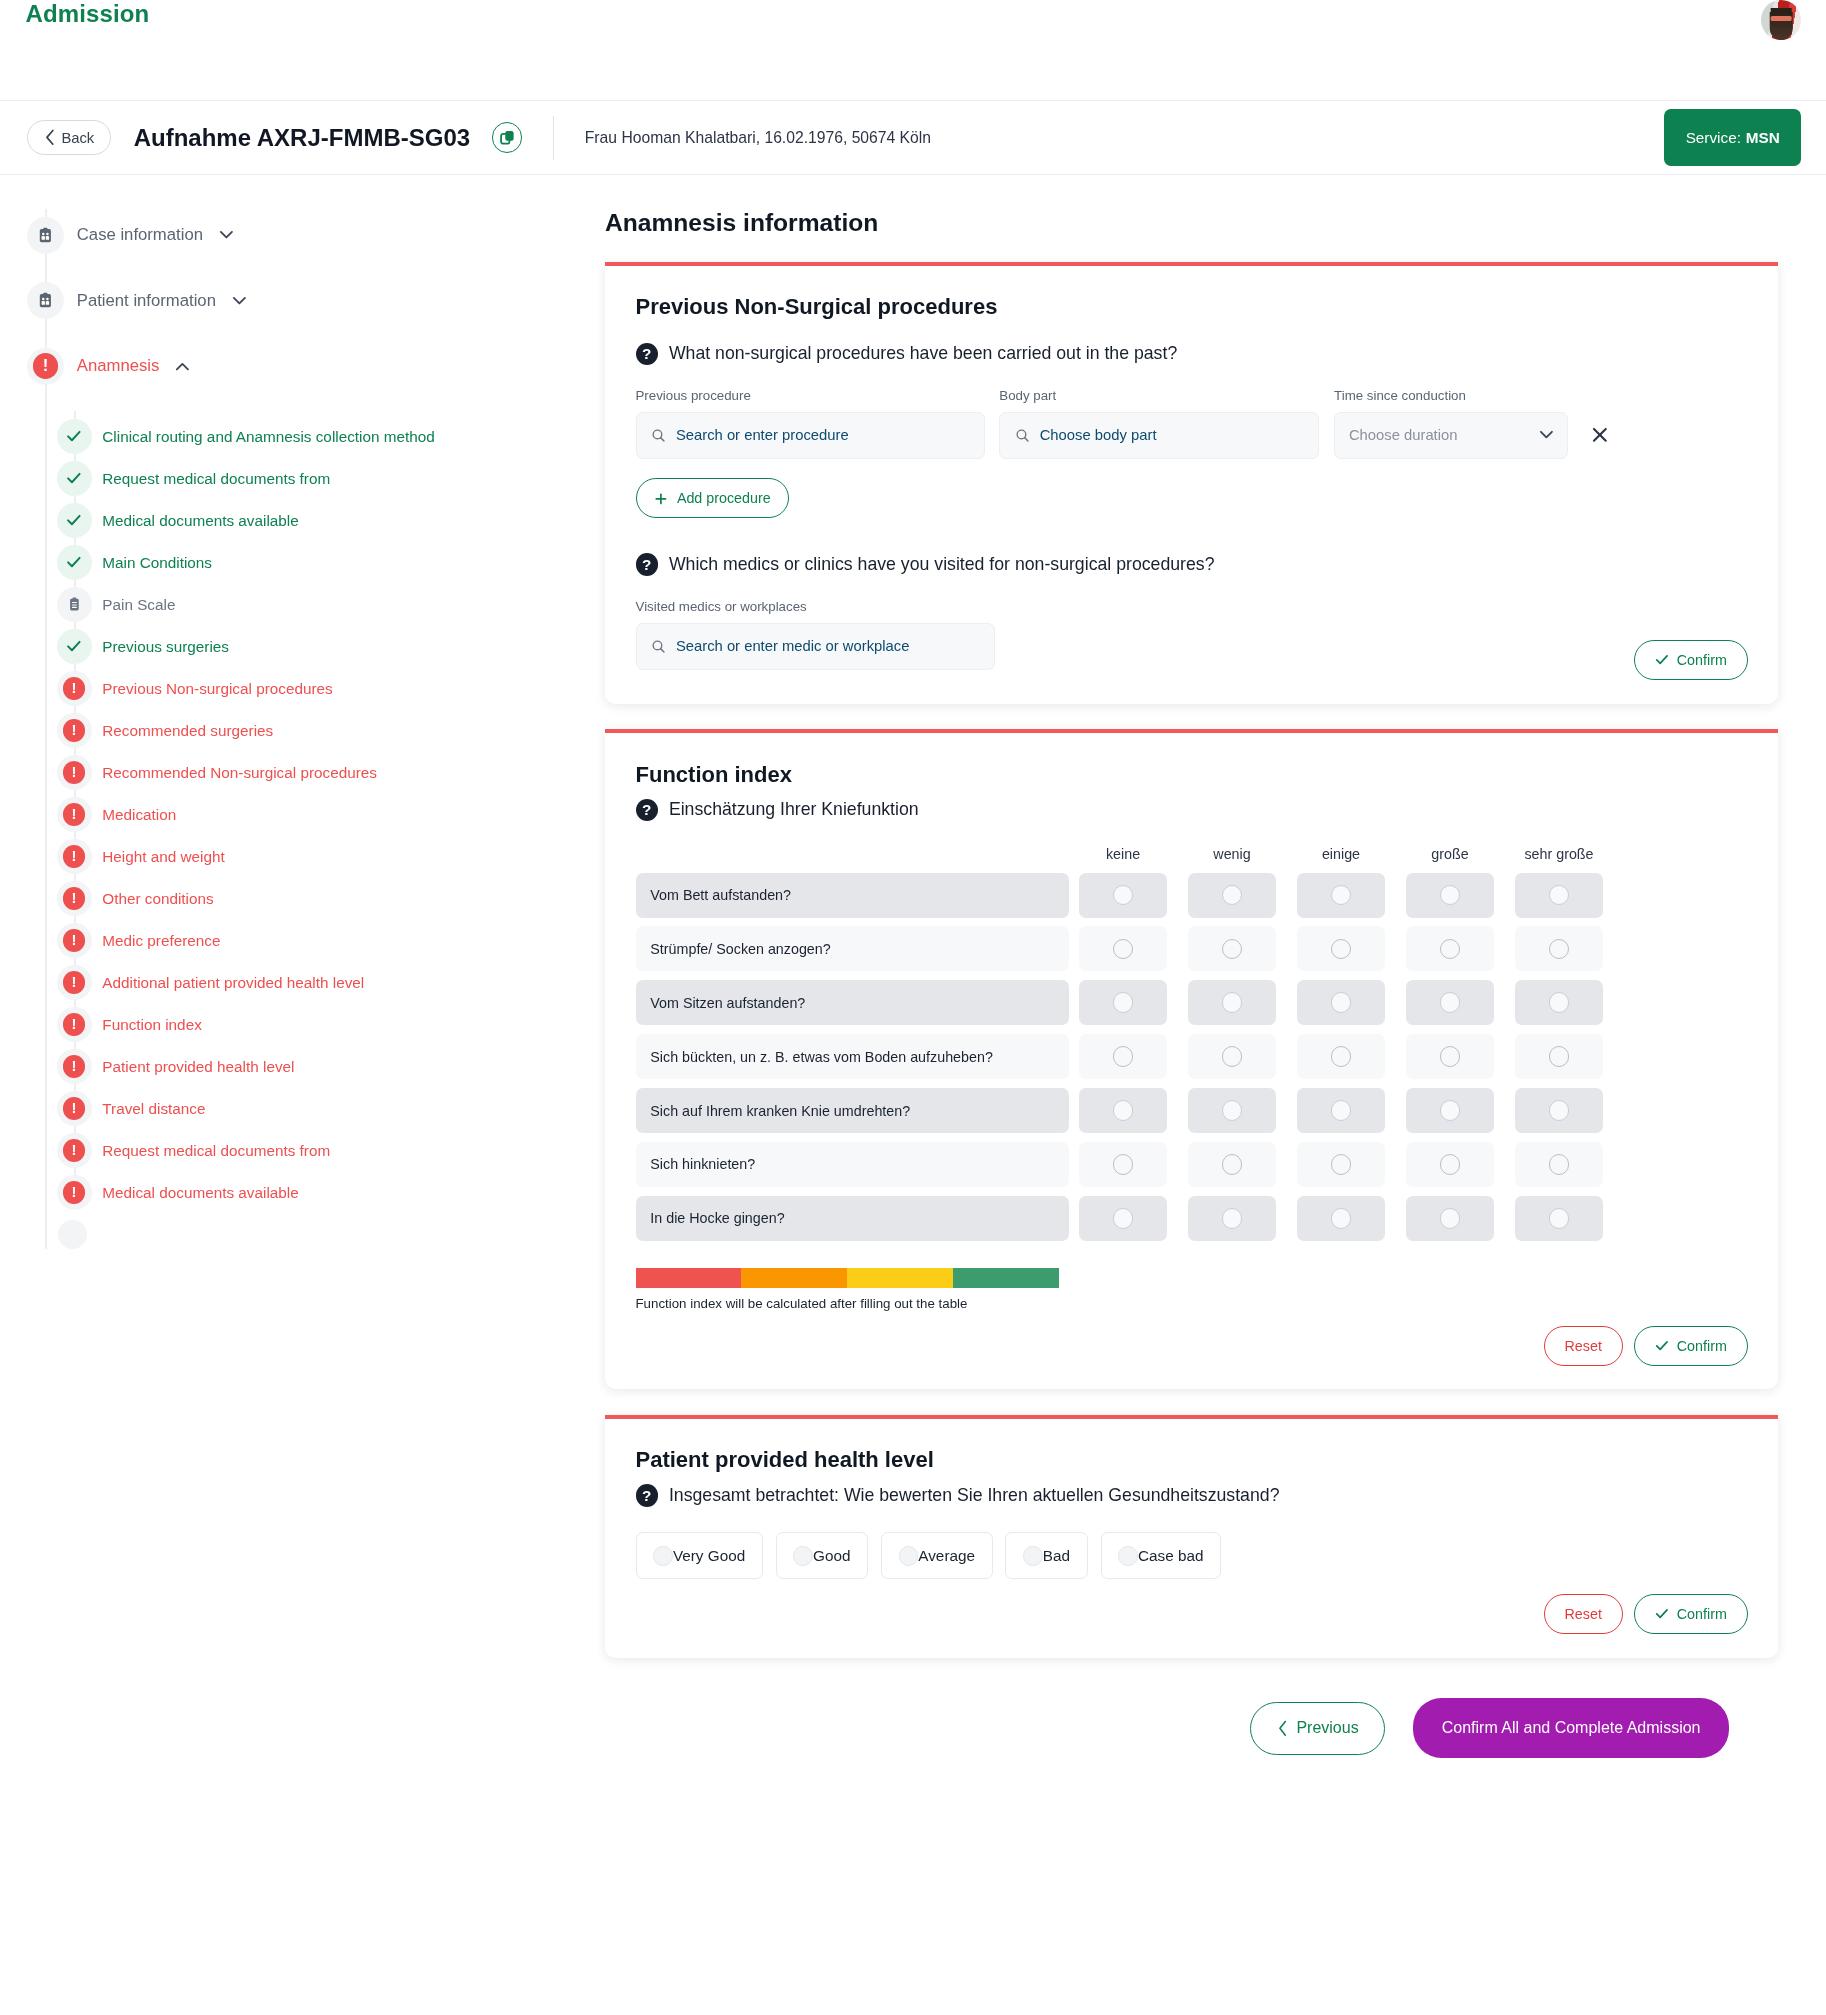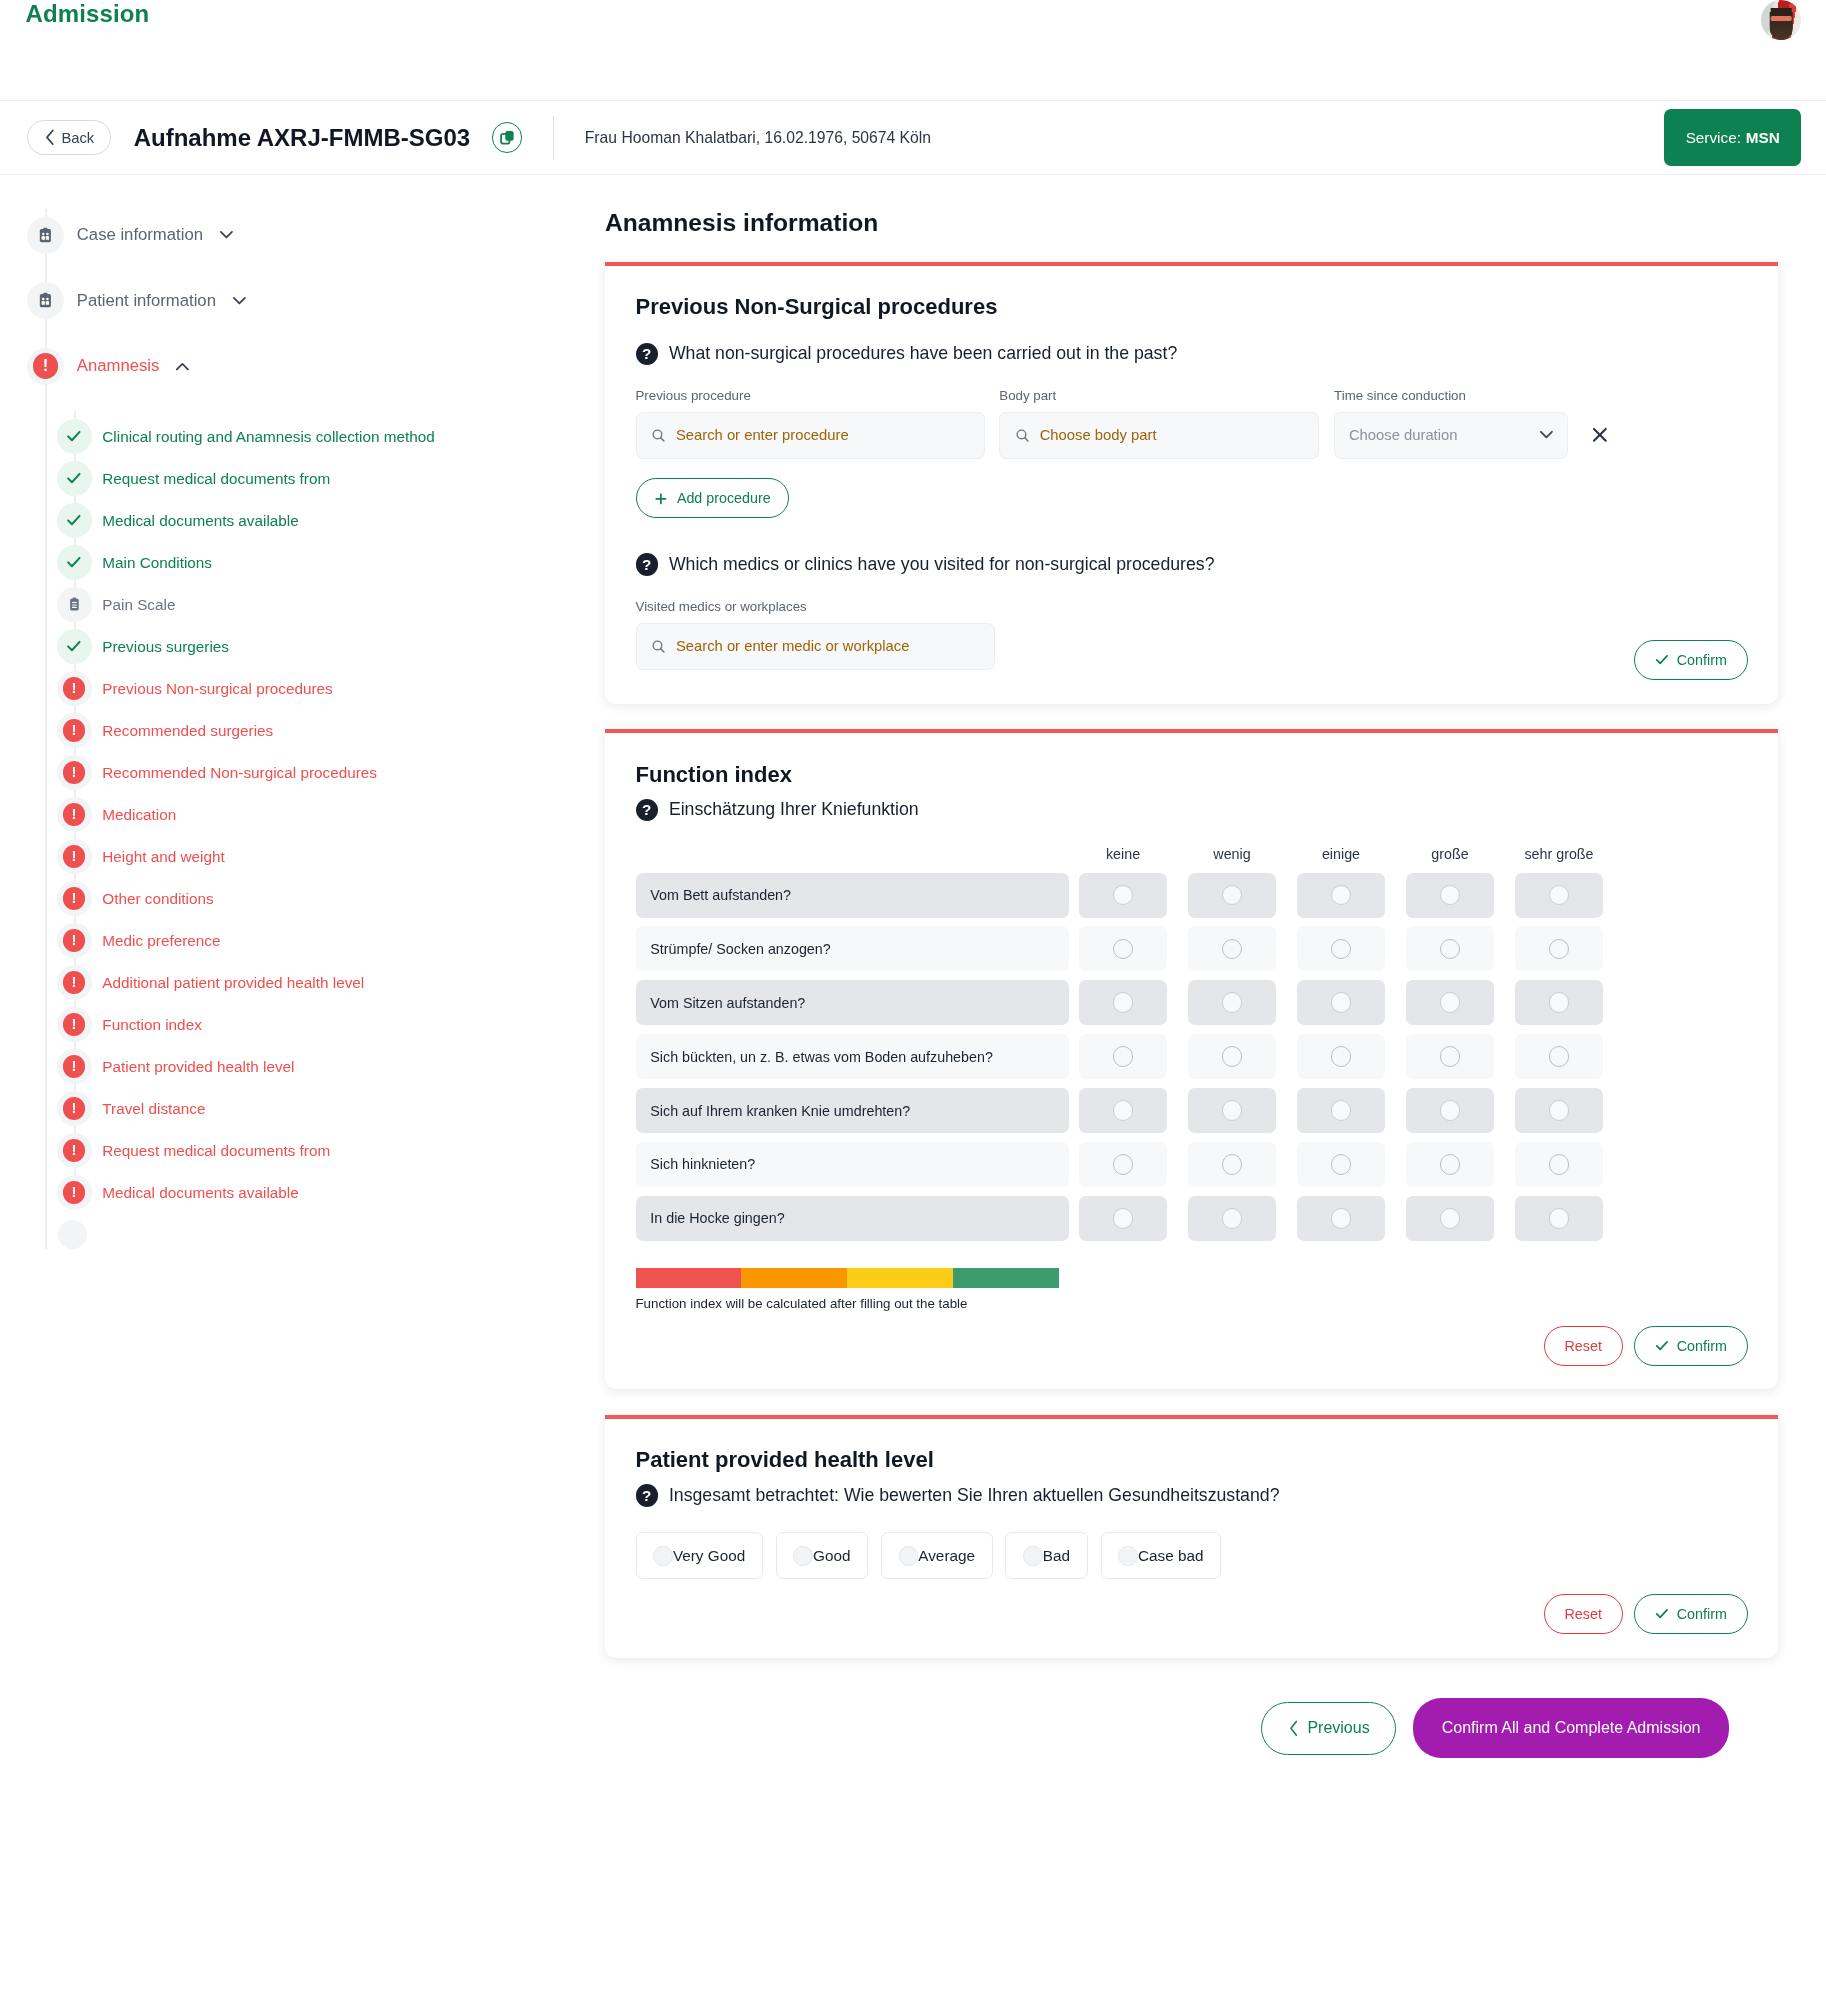--- a/index.html
+++ b/index.html
@@ -159,21 +159,21 @@
   .qtext { font-size: 17.7px; color: #18202e; }
 
   .field-row { display: flex; align-items: flex-end; gap: 14.8px; }
   .field { display: flex; flex-direction: column; }
   .field-label { font-size: 13.3px; color: #5b6572; margin-bottom: 8.9px; }
   .input {
     height: 47px; border-radius: 6.9px; background: #f7f8fa;
     border: 1px solid #eceef1; display: flex; align-items: center;
     gap: 9.8px; padding: 0 14.8px; cursor: text;
   }
-  .input .ph { font-size: 14.8px; color: #a16207; }
+  .input .ph { font-size: 14.8px; color: #0c4a6e; }
   .input.w1 { width: 349px; }
   .input.w2 { width: 320px; }
   .select {
     height: 47px; width: 234px; border-radius: 6.9px; background: #f7f8fa;
     border: 1px solid #eceef1; display: flex; align-items: center;
     justify-content: space-between; padding: 0 13.8px; cursor: pointer;
   }
   .select .ph { font-size: 14.8px; color: #8a919c; }
   .xbtn {
     width: 34px; height: 47px; display: flex; align-items: center;
@@ -234,21 +234,21 @@
   .choice-row { display: flex; gap: 12.8px; margin-top: 25.6px; }
   .choice {
     height: 47px; border: 1px solid #e6e9ed; border-radius: 6.9px;
     background: #fff; display: flex; align-items: center; gap: 0;
     padding: 0 16.7px; cursor: pointer;
   }
   .choice .radio2 { width: 19.7px; height: 19.7px; border-radius: 50%; background: #f2f4f6; border: 1px solid #e3e6ea; flex: none; }
   .choice span { font-size: 15.3px; color: #1b2330; white-space: nowrap; }
 
   
-  .footer { display: flex; justify-content: flex-end; align-items: center; gap: 17px; padding: 14.8px 49px 44px 0; }
+  .footer { display: flex; justify-content: flex-end; align-items: center; gap: 28px; padding: 14.8px 49px 44px 0; }
   .prev-btn {
     display: inline-flex; align-items: center; gap: 8.9px; height: 53px;
     padding: 0 25.6px; border: 1px solid #0e8150; border-radius: 28.5px;
     background: #fff; color: #0e8150; font-size: 16px; cursor: pointer;
   }
   .primary-btn {
     display: inline-flex; align-items: center; justify-content: center;
     height: 60px; padding: 0 28.5px; border-radius: 28.5px;
     background: #a21caf; color: #fff; font-size: 16px; cursor: pointer; border: none;
     font-family: "Liberation Sans", sans-serif;

